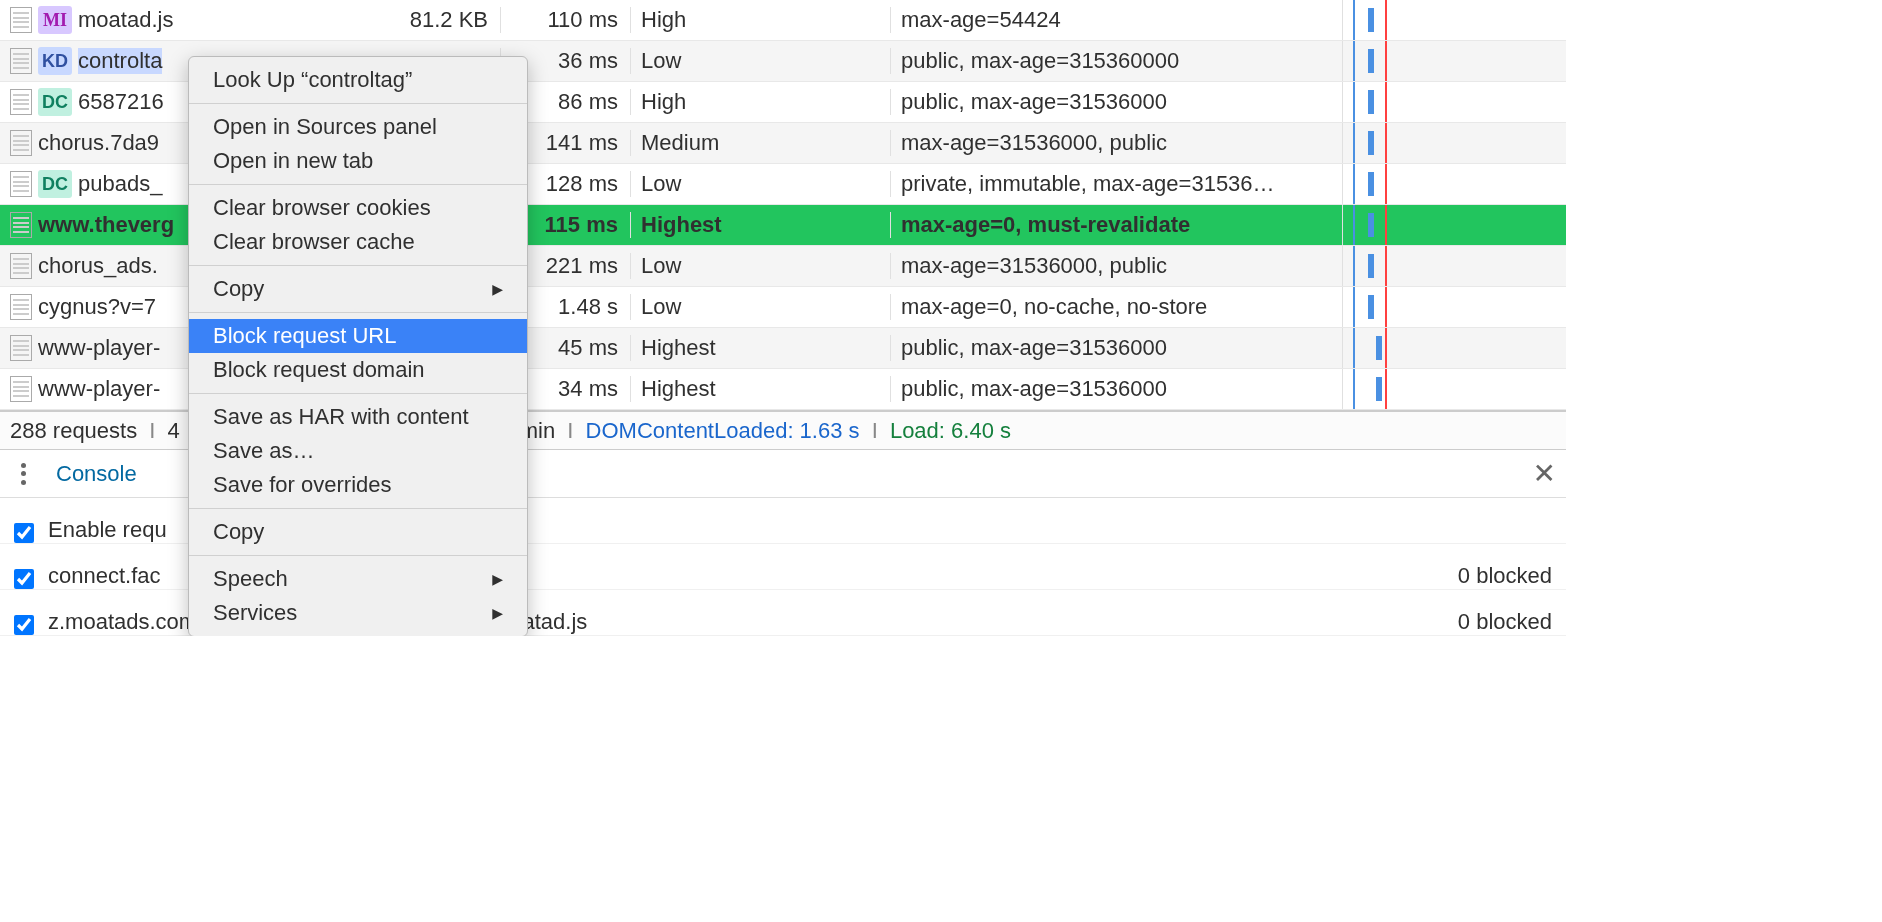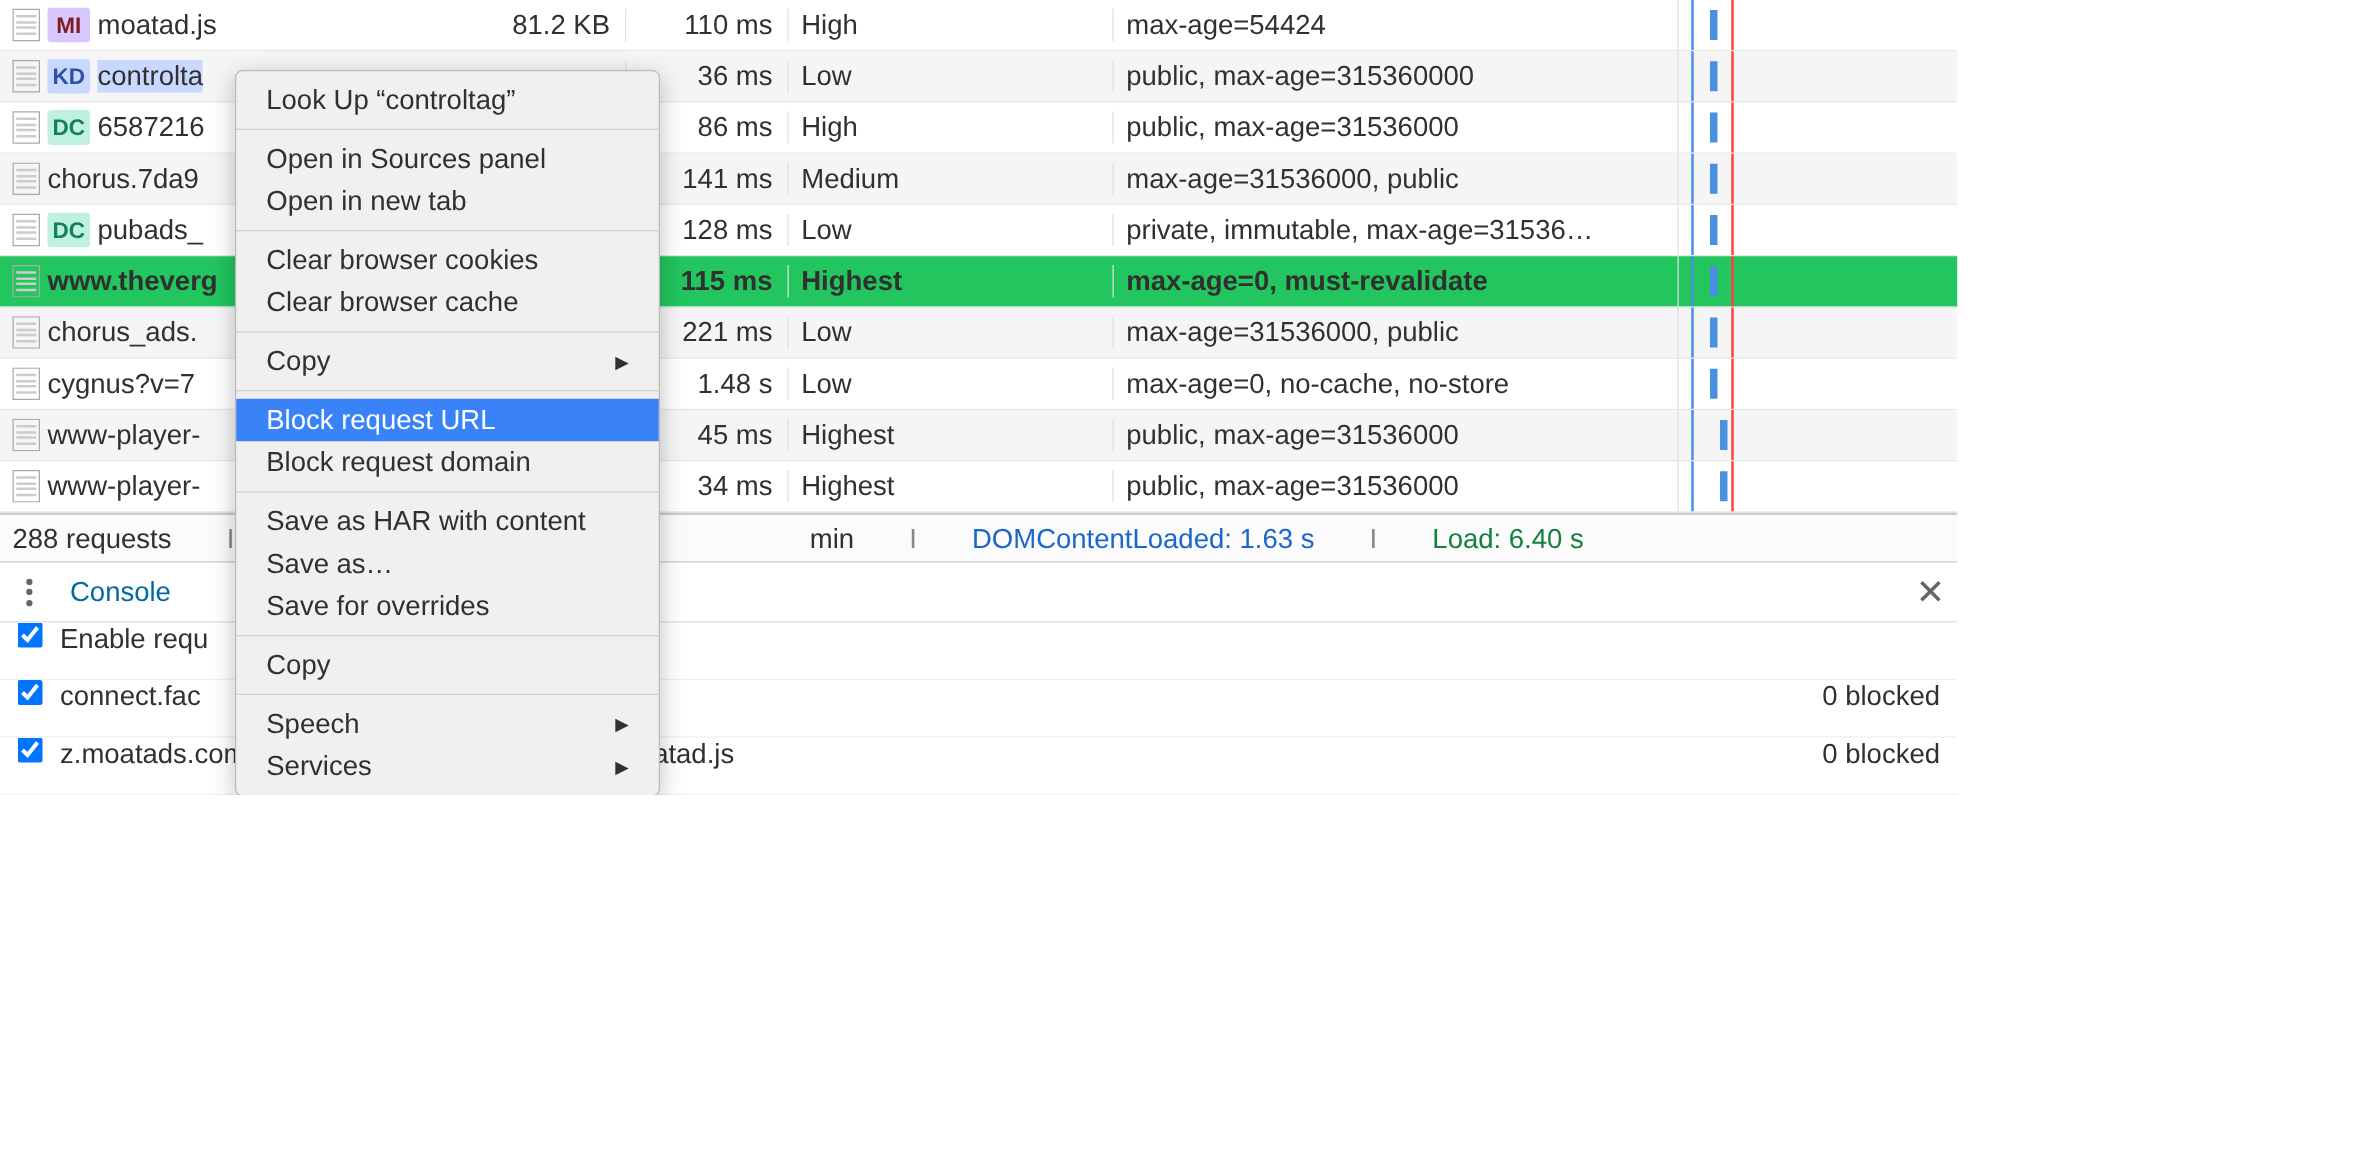--- a/index.html
+++ b/index.html
@@ -10,37 +10,37 @@
 .table .row.sel { background: #22c55e; font-weight: bold; }
 .col-name { width: 300px; padding-left: 10px; display: flex; align-items: center; overflow: hidden; white-space: nowrap; }
 .col-size { width: 200px; text-align: right; padding-right: 12px; }
 .col-time { width: 130px; text-align: right; padding-right: 12px; border-left: 1px solid #e0e0e0; }
 .col-priority { width: 260px; padding-left: 10px; border-left: 1px solid #e0e0e0; }
 .col-cache { width: 452px; padding-left: 10px; border-left: 1px solid #e0e0e0; overflow: hidden; white-space: nowrap; text-overflow: ellipsis; }
 .col-waterfall { flex: 1; position: relative; border-left: 1px solid #e0e0e0; height: 100%; }
 .doc-icon { width: 22px; height: 26px; border: 1px solid #aaa; margin-right: 6px; display: flex; flex-direction: column; justify-content: space-around; padding: 3px 2px; flex-shrink: 0; }
 .doc-icon .l { height: 2px; background: #ccc; }
 .badge { display: inline-flex; align-items: center; justify-content: center; width: 34px; height: 28px; font-size: 18px; font-weight: 600; border-radius: 3px; margin-right: 6px; flex-shrink: 0; }
-.badge.mi { background: #d8c8ff; color: #7f1d1d; }
+.badge.mi { background: #d8c8ff; color: #a21caf; font-family: Liberation Serif, serif; }
 .badge.kd { background: #c8d8ff; color: #3050a0; }
 .badge.dc { background: #c0f0e0; color: #108060; }
 .name-text.hl { background: #c8d8ff; }
 .wf-tick { position: absolute; top: 8px; width: 6px; height: 24px; background: #4a90e2; }
 .wf-line-red { position: absolute; top: 0; bottom: 0; width: 2px; background: #ff4040; }
 .wf-line-blue { position: absolute; top: 0; bottom: 0; width: 2px; background: #4a90e2; }
-.statusbar { display: flex; align-items: center; height: 40px; border-top: 2px solid #ccc; border-bottom: 1px solid #ccc; background: #fbfbfb; padding: 0 10px; font-size: 22px; gap: 32px; }
+.statusbar { display: flex; align-items: center; height: 40px; border-top: 2px solid #ccc; border-bottom: 1px solid #ccc; background: #fbfbfb; padding: 0 10px; font-size: 22px; }
 .statusbar .sep { margin: 0 6px; color: #888; }
 .statusbar .dcl { color: #1a66cc; }
 .statusbar .load { color: #15803d; }
 .drawer-toolbar { display: flex; align-items: center; height: 48px; border-bottom: 1px solid #ddd; padding: 0 10px; }
 .kebab { width: 26px; height: 26px; display: flex; flex-direction: column; align-items: center; justify-content: space-between; padding: 2px 0; margin-right: 20px; cursor: pointer; }
 .kebab span { width: 5px; height: 5px; border-radius: 50%; background: #666; }
 .drawer-tab { color: #0369a1; margin-right: 24px; }
 .drawer-close { margin-left: auto; font-size: 28px; color: #666; cursor: pointer; }
-.opt-row { display: flex; align-items: flex-start; height: 46px; padding: 0 14px; border-bottom: 1px solid #f0f0f0; }
+.opt-row { display: flex; align-items: flex-end; height: 46px; padding: 0 14px; border-bottom: 1px solid #f0f0f0; }
 .opt-row input[type=checkbox] { width: 20px; height: 20px; margin-right: 14px; }
 .opt-row .right { margin-left: auto; }
 .ctxmenu { position: absolute; top: 56px; left: 188px; width: 340px; background: #f0f0f0; border: 1px solid #bbb; border-radius: 6px; box-shadow: 0 6px 20px rgba(0,0,0,.25); padding: 6px 0; font-size: 22px; }
 .ctxmenu .mi-item { padding: 4px 24px; display: flex; align-items: center; cursor: default; }
 .ctxmenu .mi-item.hl { background: #3a82f7; color: #fff; }
 .ctxmenu .mi-sep { height: 1px; background: #d0d0d0; margin: 6px 0; }
 .ctxmenu .arrow { margin-left: auto; font-size: 14px; }
 .outer { position: relative; }
 </style>
 </head>

